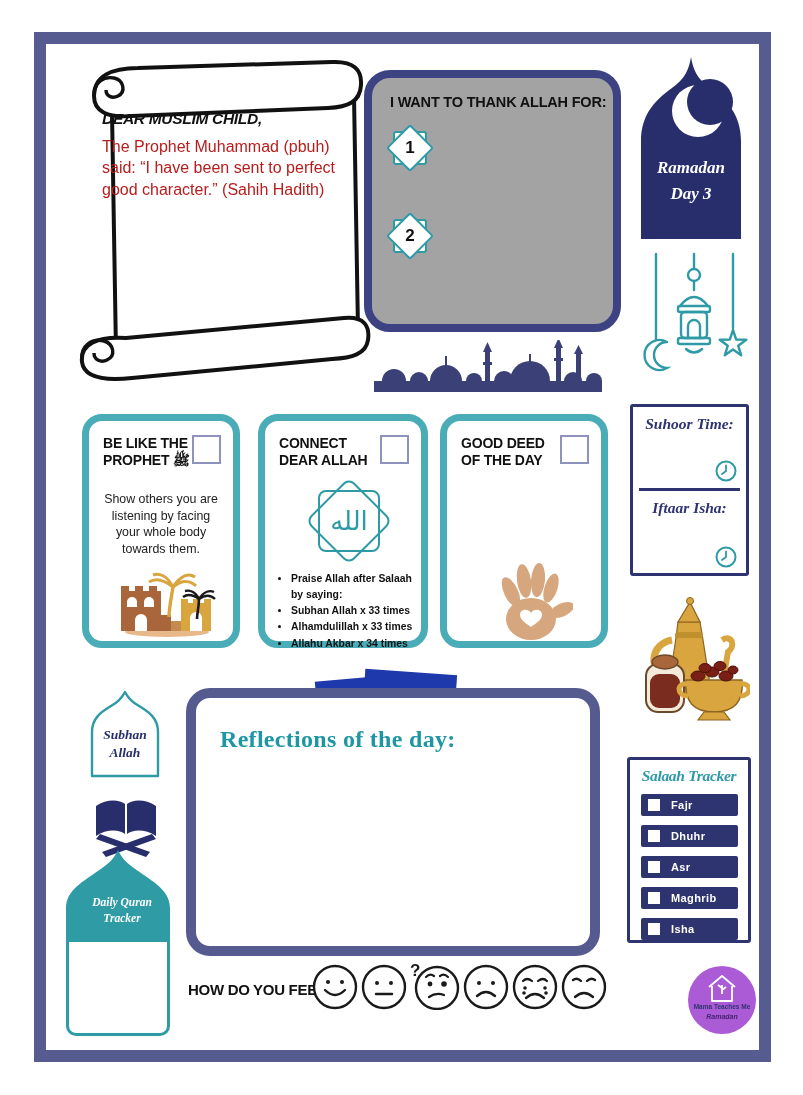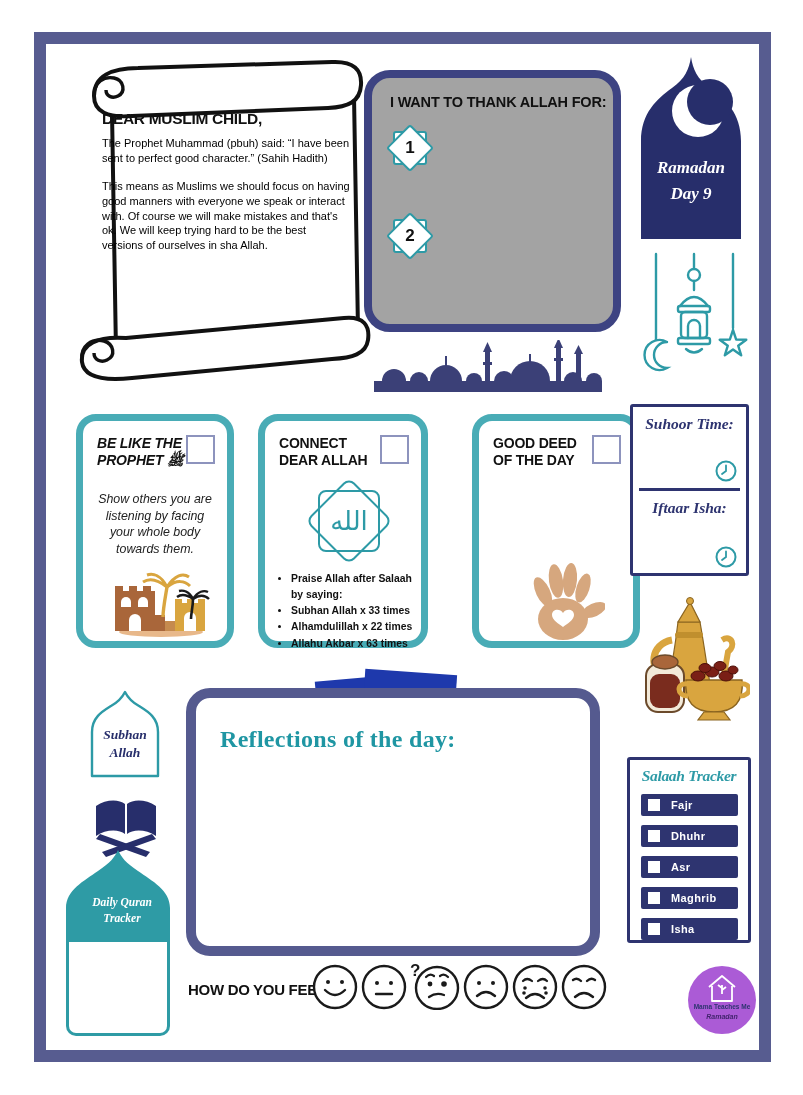--- a/index.html
+++ b/index.html
@@ -4,22 +4,22 @@
 <style>
   html,body{margin:0;padding:0;background:#fff;}
   #page{position:relative;width:803px;height:1095px;background:#fff;overflow:hidden;
         font-family:"Liberation Sans",sans-serif;color:#1a1a1a;}
   .abs{position:absolute;}
   #frame{left:34px;top:32px;width:737px;height:1030px;border:12px solid #575c90;box-sizing:border-box;}
 
   
   #scroll{left:60px;top:58px;width:314px;height:342px;}
   #scroll-text{left:42px;top:52px;width:248px;}
-  #scroll-text h2{margin:0 0 8px 0;font-size:15.5px;font-weight:800;letter-spacing:-.3px;color:#111;}
-  #scroll-text p{margin:0 0 14px 0;font-size:11px;line-height:1.33;color:#000000;}
+  #scroll-text h2{margin:0 0 8px 0;font-size:15.5px;font-weight:800;letter-spacing:-.3px;color:#111;font-style:italic;}
+  #scroll-text p{margin:0 0 14px 0;font-size:16px;line-height:1.33;color:#b91c1c;}
 
   
   #thank-box{left:364px;top:70px;width:257px;height:262px;border:8px solid #3d4382;border-radius:26px;
              box-sizing:border-box;background:#a3a3a3;}
   #thank-title{left:18px;top:16px;font-size:14.5px;font-weight:800;letter-spacing:-.2px;color:#111;}
   .star-badge{width:48px;height:48px;}
   .star-badge .sq{position:absolute;inset:7px;border:2.6px solid #2d9aa6;border-radius:3px;background:#fff;}
   .star-badge .sq.rot{transform:rotate(45deg);}
   .star-badge .num{position:absolute;inset:0;display:flex;align-items:center;justify-content:center;
                    font-size:17px;font-weight:800;color:#111;}
@@ -33,23 +33,23 @@
 
   
   #lantern-decor{left:636px;top:252px;width:112px;height:124px;}
 
   
   #skyline{left:372px;top:340px;width:240px;height:52px;}
 
   
   .card{top:414px;height:234px;border:7px solid #49acb6;border-radius:20px;box-sizing:border-box;
         background:#fff;}
-  #card-1{left:76px;width:158px;font-style:italic;}
+  #card-1{left:82px;width:158px;}
   #card-2{left:258px;width:170px;}
-  #card-3{left:440px;width:168px;margin-left:32px;}
+  #card-3{left:440px;width:168px;}
   .card-title{position:absolute;left:14px;top:14px;font-size:14px;font-weight:800;line-height:1.2;
               letter-spacing:-.2px;color:#111;width:100px;}
   .checkbox{position:absolute;right:12px;top:14px;width:29px;height:29px;border:2px solid #8d93bd;
             background:#fff;box-sizing:border-box;}
   .card-body{position:absolute;left:10px;right:10px;text-align:center;font-size:12.4px;line-height:1.35;color:#222;}
   #card-1 .card-body{top:70px;}
   #card-3 .card-body{top:64px;}
   #card1-art{left:18px;top:142px;}
   #card3-art{left:40px;top:140px;}
   #allah-star{left:36px;top:52px;width:96px;height:96px;}
@@ -124,21 +124,20 @@
     <svg width="314" height="342" viewBox="0 0 314 342">
       <path d="M52,54 C140,46 236,50 294,38 L298,272 C226,290 130,286 56,294 Z" fill="#fff" stroke="#111" stroke-width="4" stroke-linejoin="round"></path>
       <path d="M34,38 C34,18 52,10 78,10 L272,4 C294,3 302,12 301,27 C300,44 288,49 268,50 L72,58 C48,60 34,54 34,38 Z" fill="#fff" stroke="#111" stroke-width="4" stroke-linejoin="round"></path>
       <path d="M34,38 C34,24 44,18 54,20 C64,22 66,34 58,38 C52,41 46,38 46,32" fill="none" stroke="#111" stroke-width="3.4"></path>
       <path d="M22,304 C20,286 38,278 66,280 L284,260 C304,258 310,268 308,282 C306,296 292,300 272,301 L72,320 C44,323 24,320 22,304 Z" fill="#fff" stroke="#111" stroke-width="4" stroke-linejoin="round"></path>
       <path d="M22,302 C20,288 32,280 44,283 C54,286 56,298 47,302 C41,305 34,302 34,295" fill="none" stroke="#111" stroke-width="3.4"></path>
     </svg>
     <div id="scroll-text" class="abs">
       <h2>DEAR MUSLIM CHILD,</h2>
       <p>The Prophet Muhammad (pbuh) said: “I have been sent to perfect good character.” (Sahih Hadith)</p>
-      <p>This means as Muslims we should focus on having good manners with everyone we speak or interact with. Of course we will make mistakes and that's ok. We will keep trying hard to be the best versions of ourselves in sha Allah.</p>
     </div>
   </div>
 
   <div id="thank-box" class="abs">
     <div id="thank-title" class="abs">I WANT TO THANK ALLAH FOR:</div>
     <div id="star-1" class="abs star-badge">
       <span class="sq"></span>
       <span class="sq rot"></span>
       <span class="num">1</span>
     </div>
@@ -151,21 +150,21 @@
   </div>
 
   <div id="ramadan-badge" class="abs">
     <svg width="100" height="182" viewBox="0 0 100 182">
       <path d="M0,182 L0,84 C0,56 16,42 31,31 C44,22 48,12 50,0 C52,12 56,22 69,31 C84,42 100,56 100,84 L100,182 Z" fill="#272e6b"></path>
       <circle cx="57" cy="54" r="26" fill="#fff"></circle>
       <circle cx="69" cy="45" r="23" fill="#272e6b"></circle>
     </svg>
     <div id="ramadan-badge-text" class="abs">
       <div>Ramadan</div>
-      <div>Day 9</div>
+      <div>Day 3</div>
     </div>
   </div>
 
   <div id="lantern-decor" class="abs">
     <svg width="112" height="124" viewBox="0 0 112 124" fill="none" stroke="#2d9aa6" stroke-width="2.4" stroke-linecap="round">
       <path d="M20,2 V88"></path>
       <path d="M31,90 a15,15 0 1 0 0,26 a11,11 0 1 1 0,-26"></path>
       <path d="M58,2 V16"></path>
       <circle cx="58" cy="23" r="6"></circle>
       <path d="M58,29 V38"></path>
@@ -241,22 +240,22 @@
     </div>
     <div class="checkbox"></div>
     <div id="allah-star" class="abs">
       <span class="sq"></span>
       <span class="sq rot"></span>
       <span class="callig">الله</span>
     </div>
     <ul id="card2-bullets">
       <li>Praise Allah after Salaah by saying:</li>
       <li>Subhan Allah x 33 times</li>
-      <li>Alhamdulillah x 22 times</li>
-      <li>Allahu Akbar x 63 times</li>
+      <li>Alhamdulillah x 33 times</li>
+      <li>Allahu Akbar x 34 times</li>
     </ul>
   </div>
 
   <div id="card-3" class="abs card">
     <div class="card-title">
       <span>GOOD DEED</span><br>
       <span>OF THE DAY</span>
     </div>
     <div class="checkbox"></div>
     <svg id="card3-art" class="abs" width="86" height="86" viewBox="0 0 86 86">

